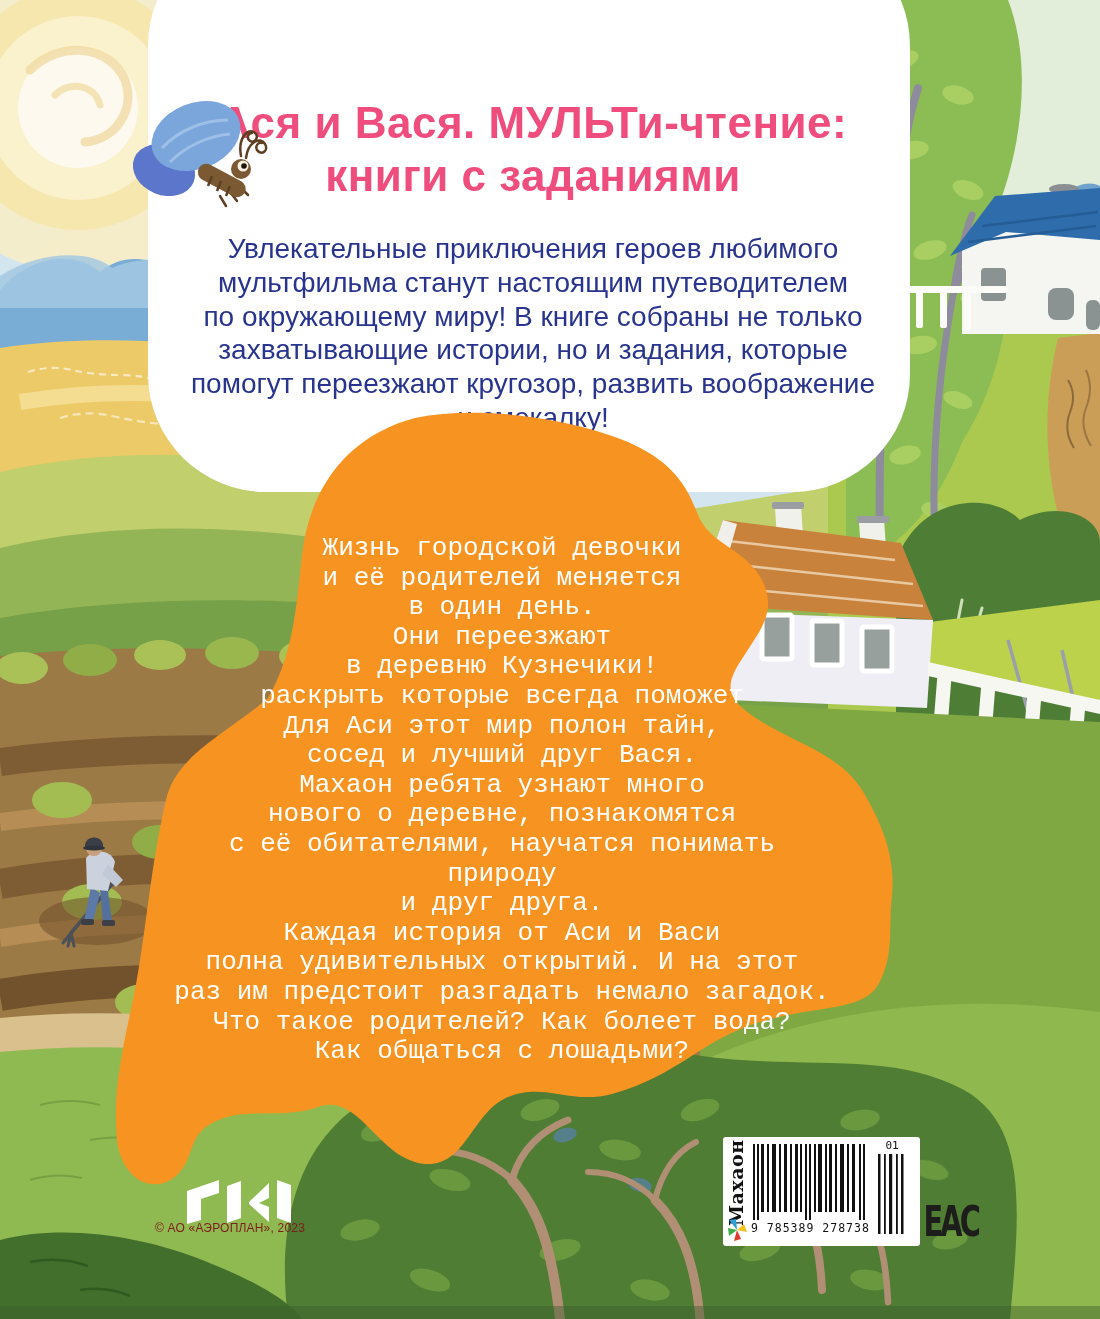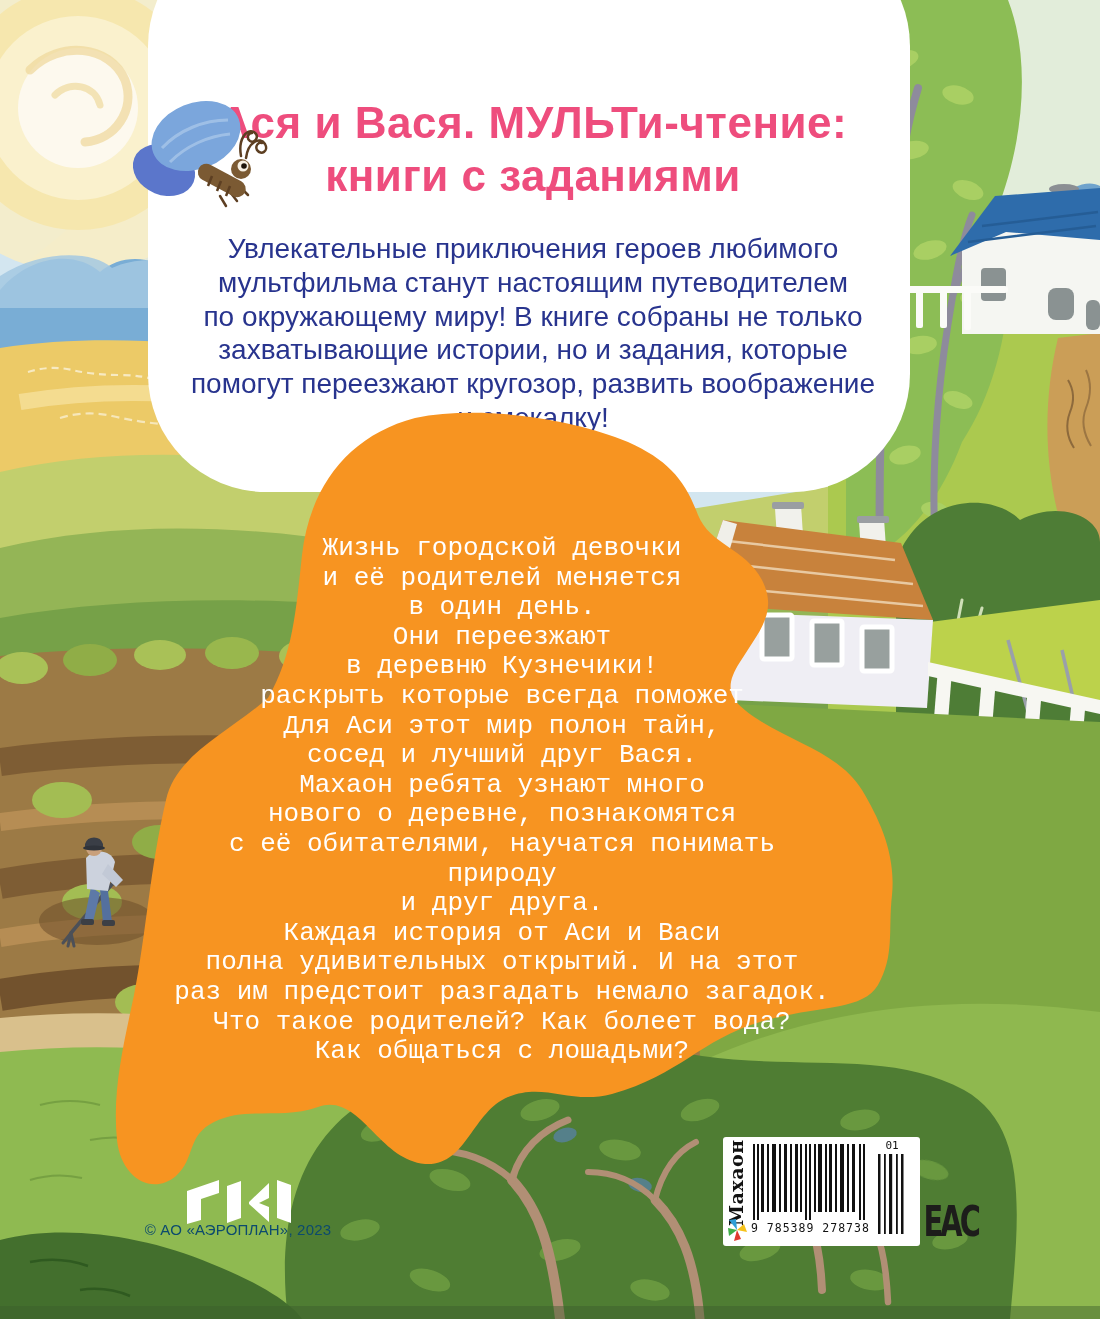--- a/index.html
+++ b/index.html
@@ -27,22 +27,22 @@
   }
 
   
   .blurb-text{
     left:172px;top:534px;width:660px;text-align:center;
     color:#ffffff;font-size:26px;line-height:29.6px;font-family:Liberation Mono, monospace;
   }
 
   
   .copyright{
-    left:132px;top:1221px;width:212px;text-align:center;
-    color:#0c4a6e;font-size:15px;letter-spacing:.2px;
+    left:124px;top:1221px;width:212px;text-align:center;
+    color:#7f1d1d;font-size:12px;letter-spacing:.2px;
   }
   .barcode-panel{
     left:723px;top:1137px;width:197px;height:109px;
     background:#ffffff;border-radius:3px;
   }
   .publisher-vertical{
     position:absolute;left:2px;top:2px;height:88px;width:26px;
     writing-mode:vertical-rl;transform:rotate(180deg);
     font-family:"DejaVu Serif",serif;font-weight:bold;font-size:19px;
     color:#111;text-align:center;letter-spacing:.5px;

